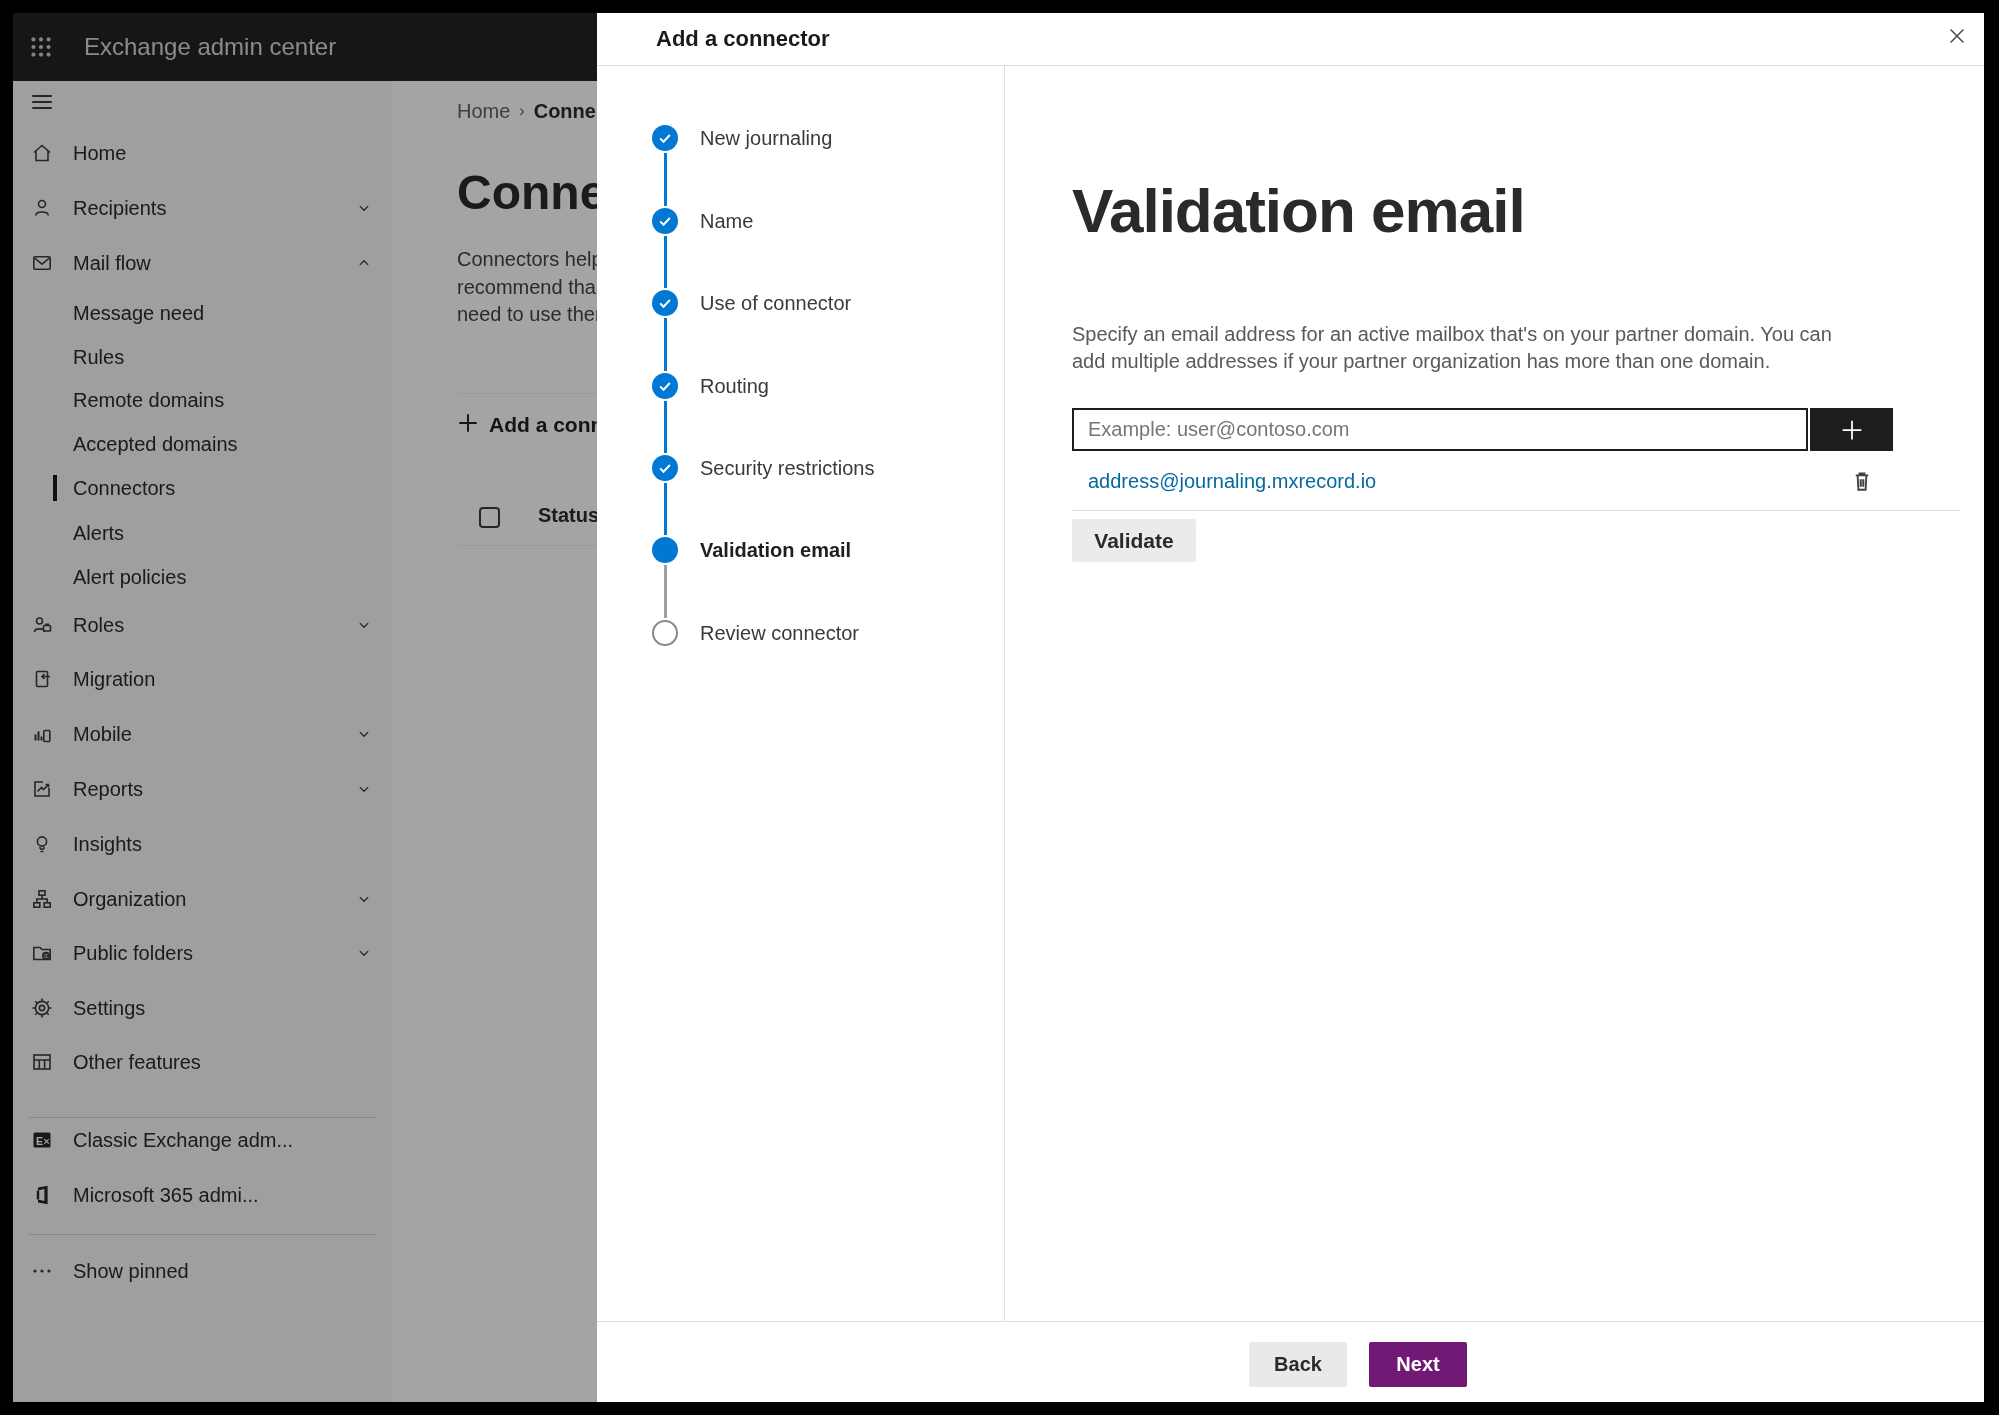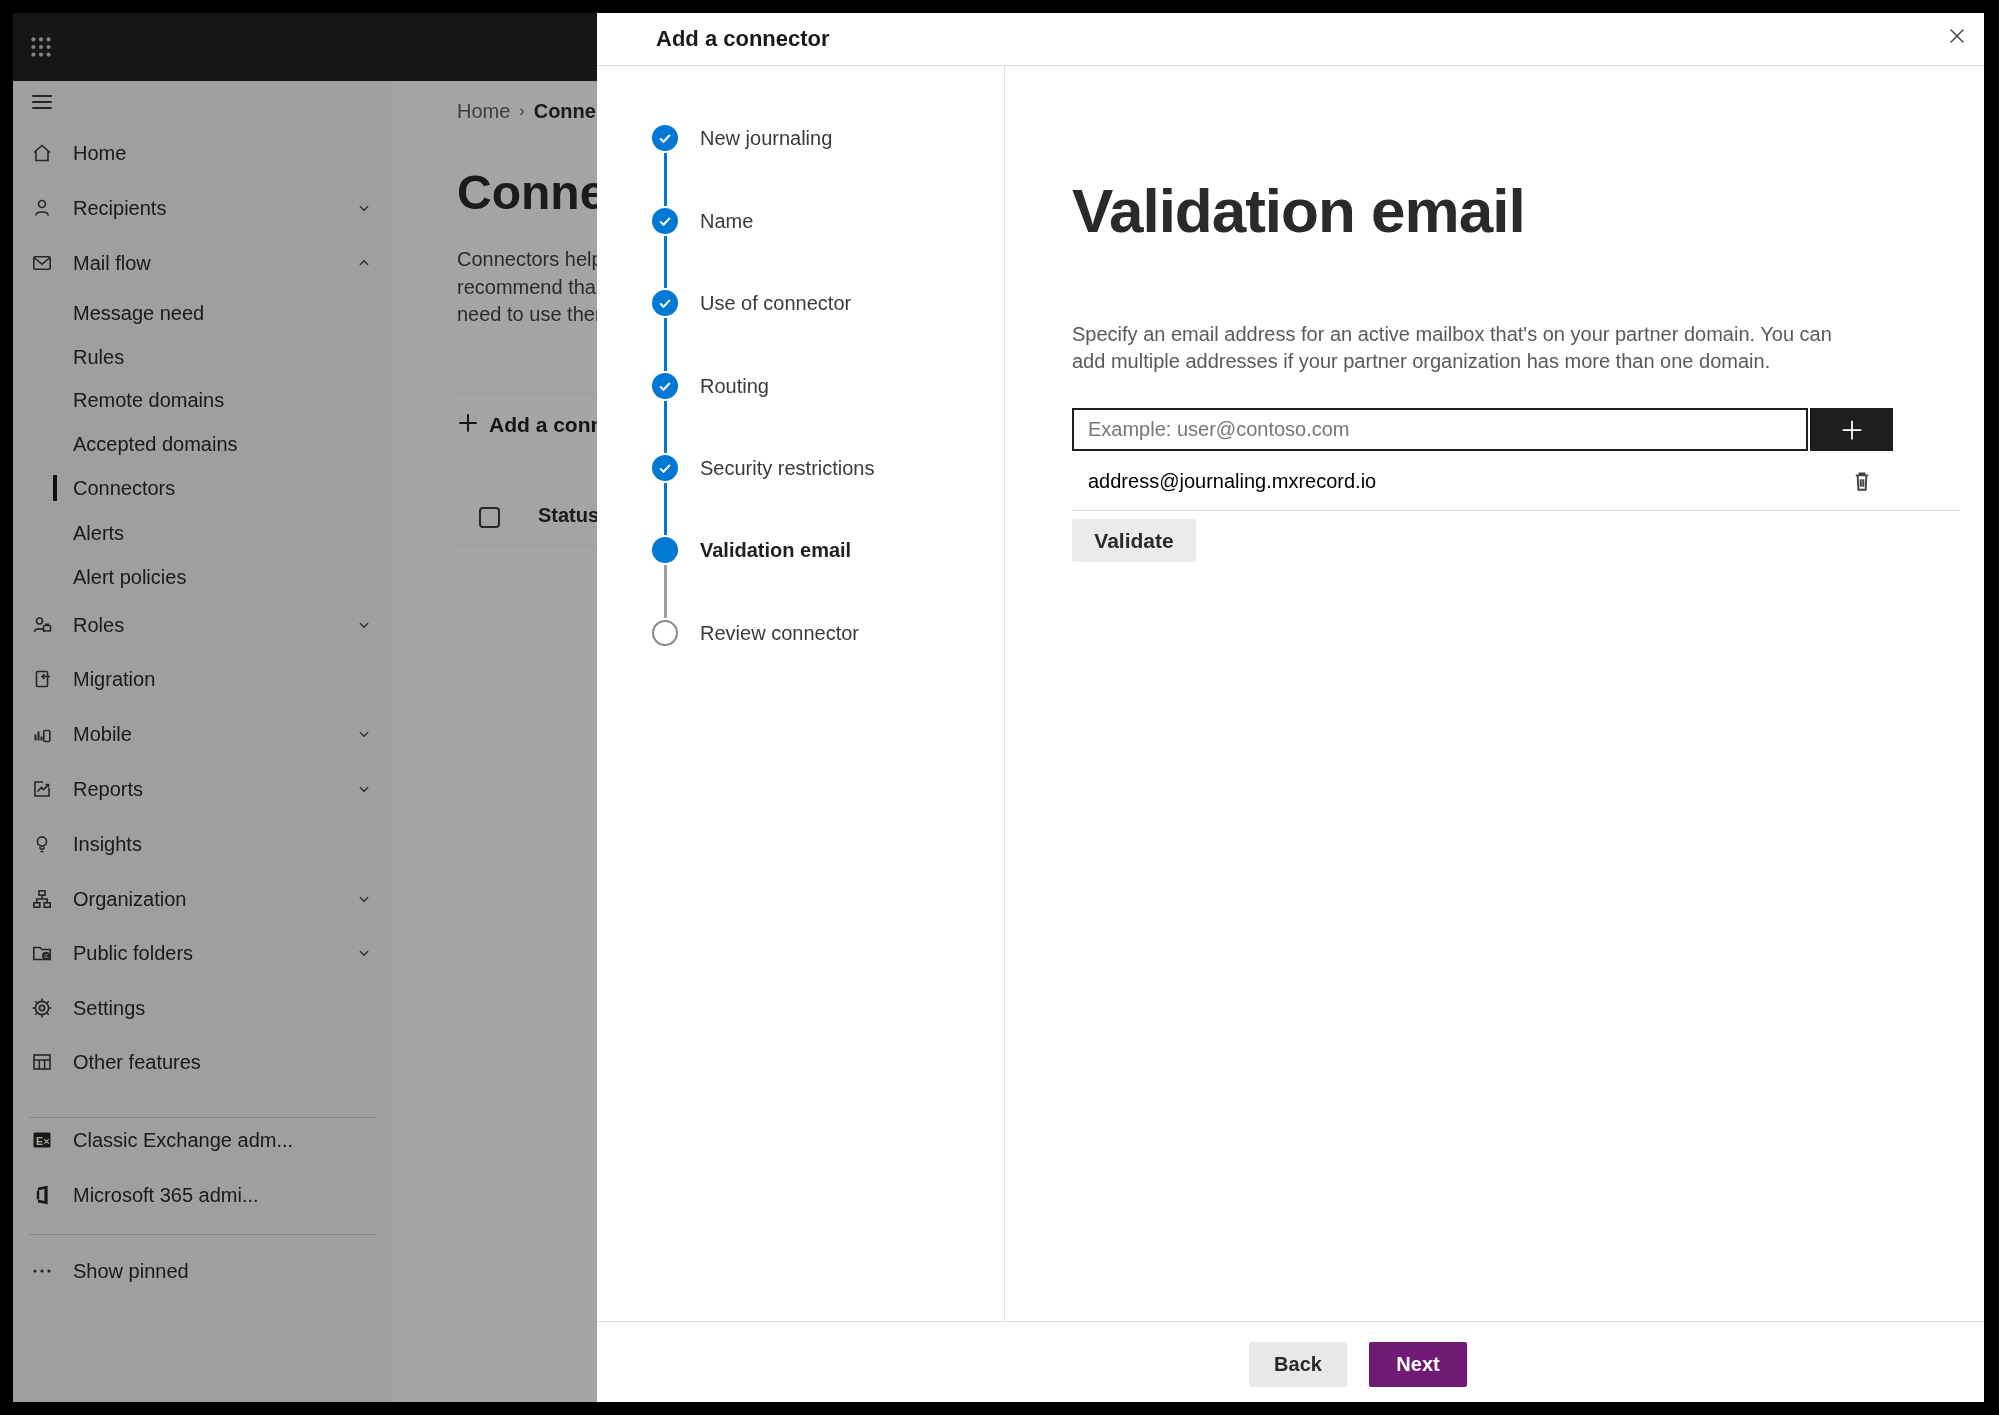--- a/index.html
+++ b/index.html
@@ -67,21 +67,21 @@
   
   #v-heading { position:absolute; left:475px; top:162px; font-size:62px; font-weight:700;
     letter-spacing:-1px; color:#2b2a29; }
   #v-desc { position:absolute; left:475px; top:308px; width:790px; font-size:20px; line-height:27px; color:#5b5957; }
   #email-input { position:absolute; left:475px; top:395px; width:736px; height:43px; border:2px solid #1f1e1d;
     background:#fff; font-size:20px; padding:0 14px; color:#323130; border-radius:0;
     font-family:"Liberation Sans","DejaVu Sans",sans-serif; }
   #email-input::placeholder { color:#767676; opacity:1; }
   #plus-btn { position:absolute; left:1213px; top:395px; width:83px; height:43px; background:#1f1e1d; border:none;
     cursor:pointer; display:flex; align-items:center; justify-content:center; }
-  #addr-email { position:absolute; left:491px; top:455px; height:26px; line-height:26px; font-size:20px; color:#000000; }
+  #addr-email { position:absolute; left:491px; top:455px; height:26px; line-height:26px; font-size:20px; color:#0369a1; }
   #trash-btn { position:absolute; left:1248px; top:452px; width:34px; height:34px; background:none; border:none;
     cursor:pointer; }
   #list-div { position:absolute; left:475px; top:497px; width:888px; height:1px; background:#e1dfdd; }
   #validate-btn { position:absolute; left:475px; top:506px; width:124px; height:43px; background:#ecebe9; border:none;
     font-size:21px; font-weight:600; color:#2b2a29; cursor:pointer; border-radius:2px;
     font-family:"Liberation Sans","DejaVu Sans",sans-serif; }
 
   
   .ftr-div { position:absolute; left:0; top:1308px; width:100%; height:1px; background:#e1dfdd; }
   .ftr-btn { position:absolute; top:1329px; width:98px; height:45px; border:none; border-radius:2px;
@@ -103,20 +103,21 @@
             <circle cx="19" cy="5" r="1.9"></circle>
         <circle cx="5" cy="12" r="1.9"></circle>
             <circle cx="12" cy="12" r="1.9"></circle>
             <circle cx="19" cy="12" r="1.9"></circle>
         <circle cx="5" cy="19" r="1.9"></circle>
             <circle cx="12" cy="19" r="1.9"></circle>
             <circle cx="19" cy="19" r="1.9"></circle>
       </g>
         </svg>
     </span>
+    <span id="topbar-title">Exchange admin center</span>
   </header>
 
   <nav id="sidebar">
     <div id="hamburger">
       <svg width="26" height="26" viewBox="0 0 24 24" fill="none" stroke="#3b3a39" stroke-width="1.8">
         <path d="M3 6.5 H21 M3 12 H21 M3 17.5 H21"></path>
         </svg>
     </div>
     <div id="sidebar-items">
         <div class="side-item" style="top: 50px;">

